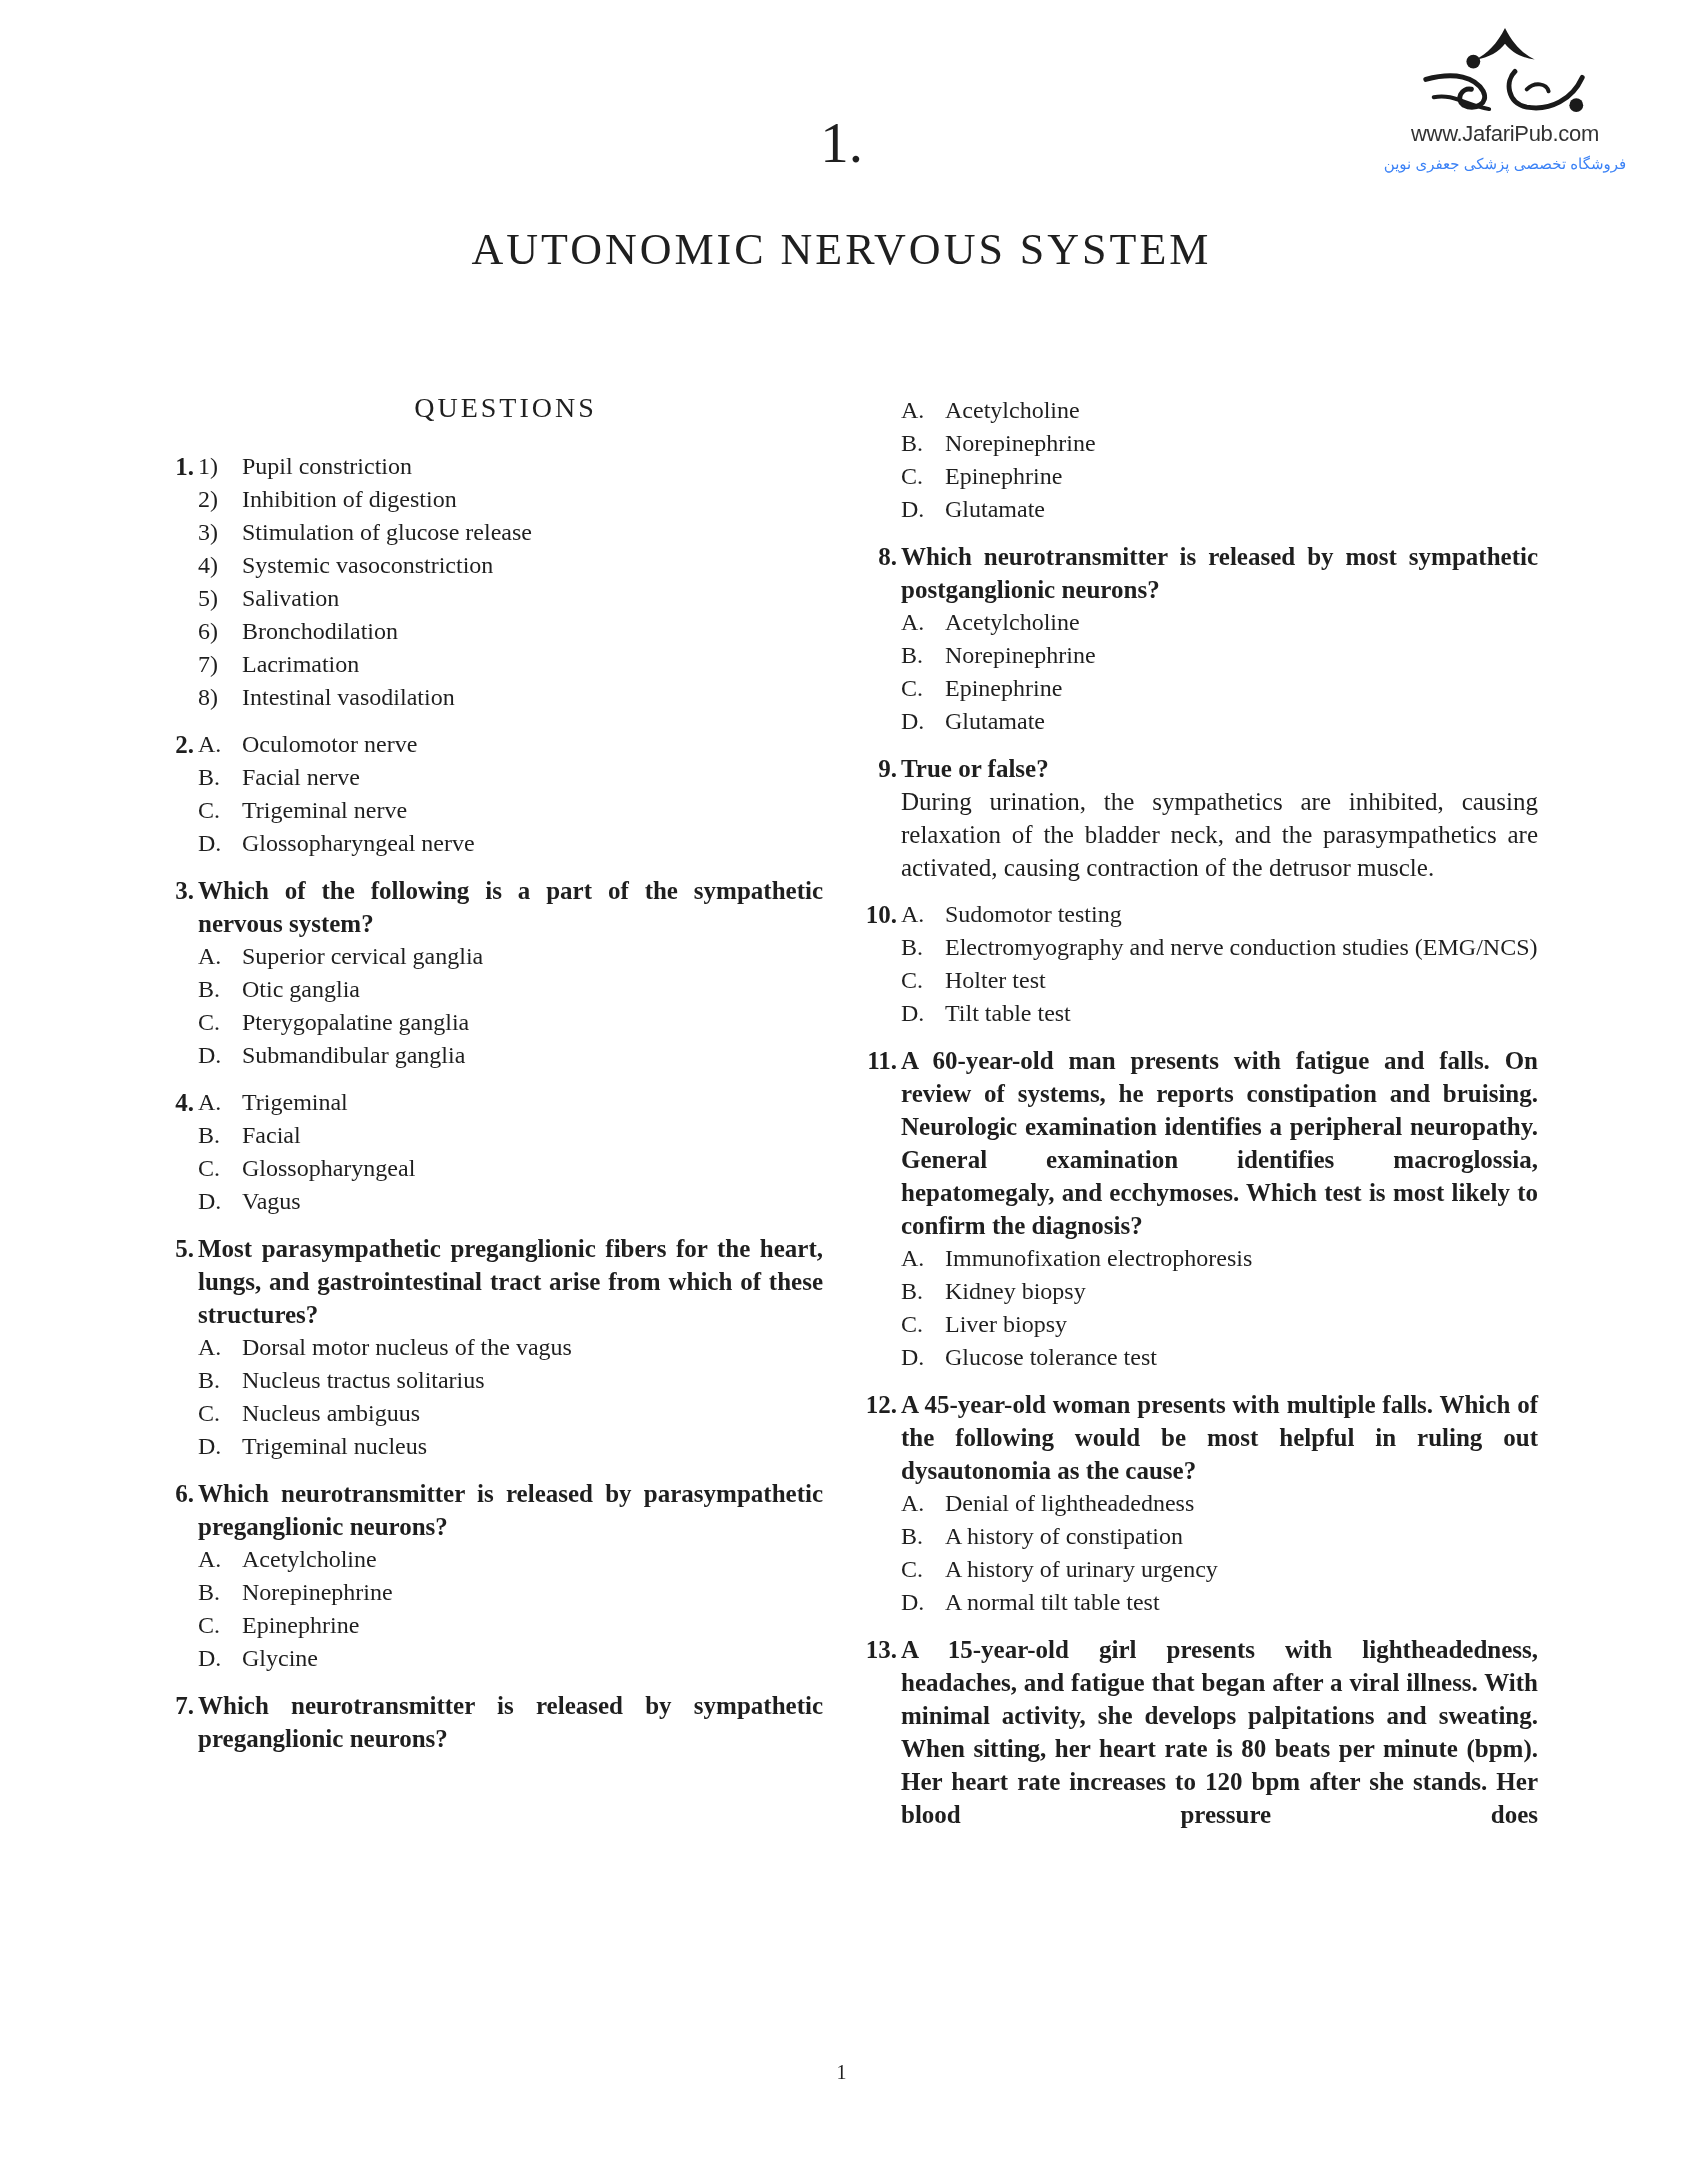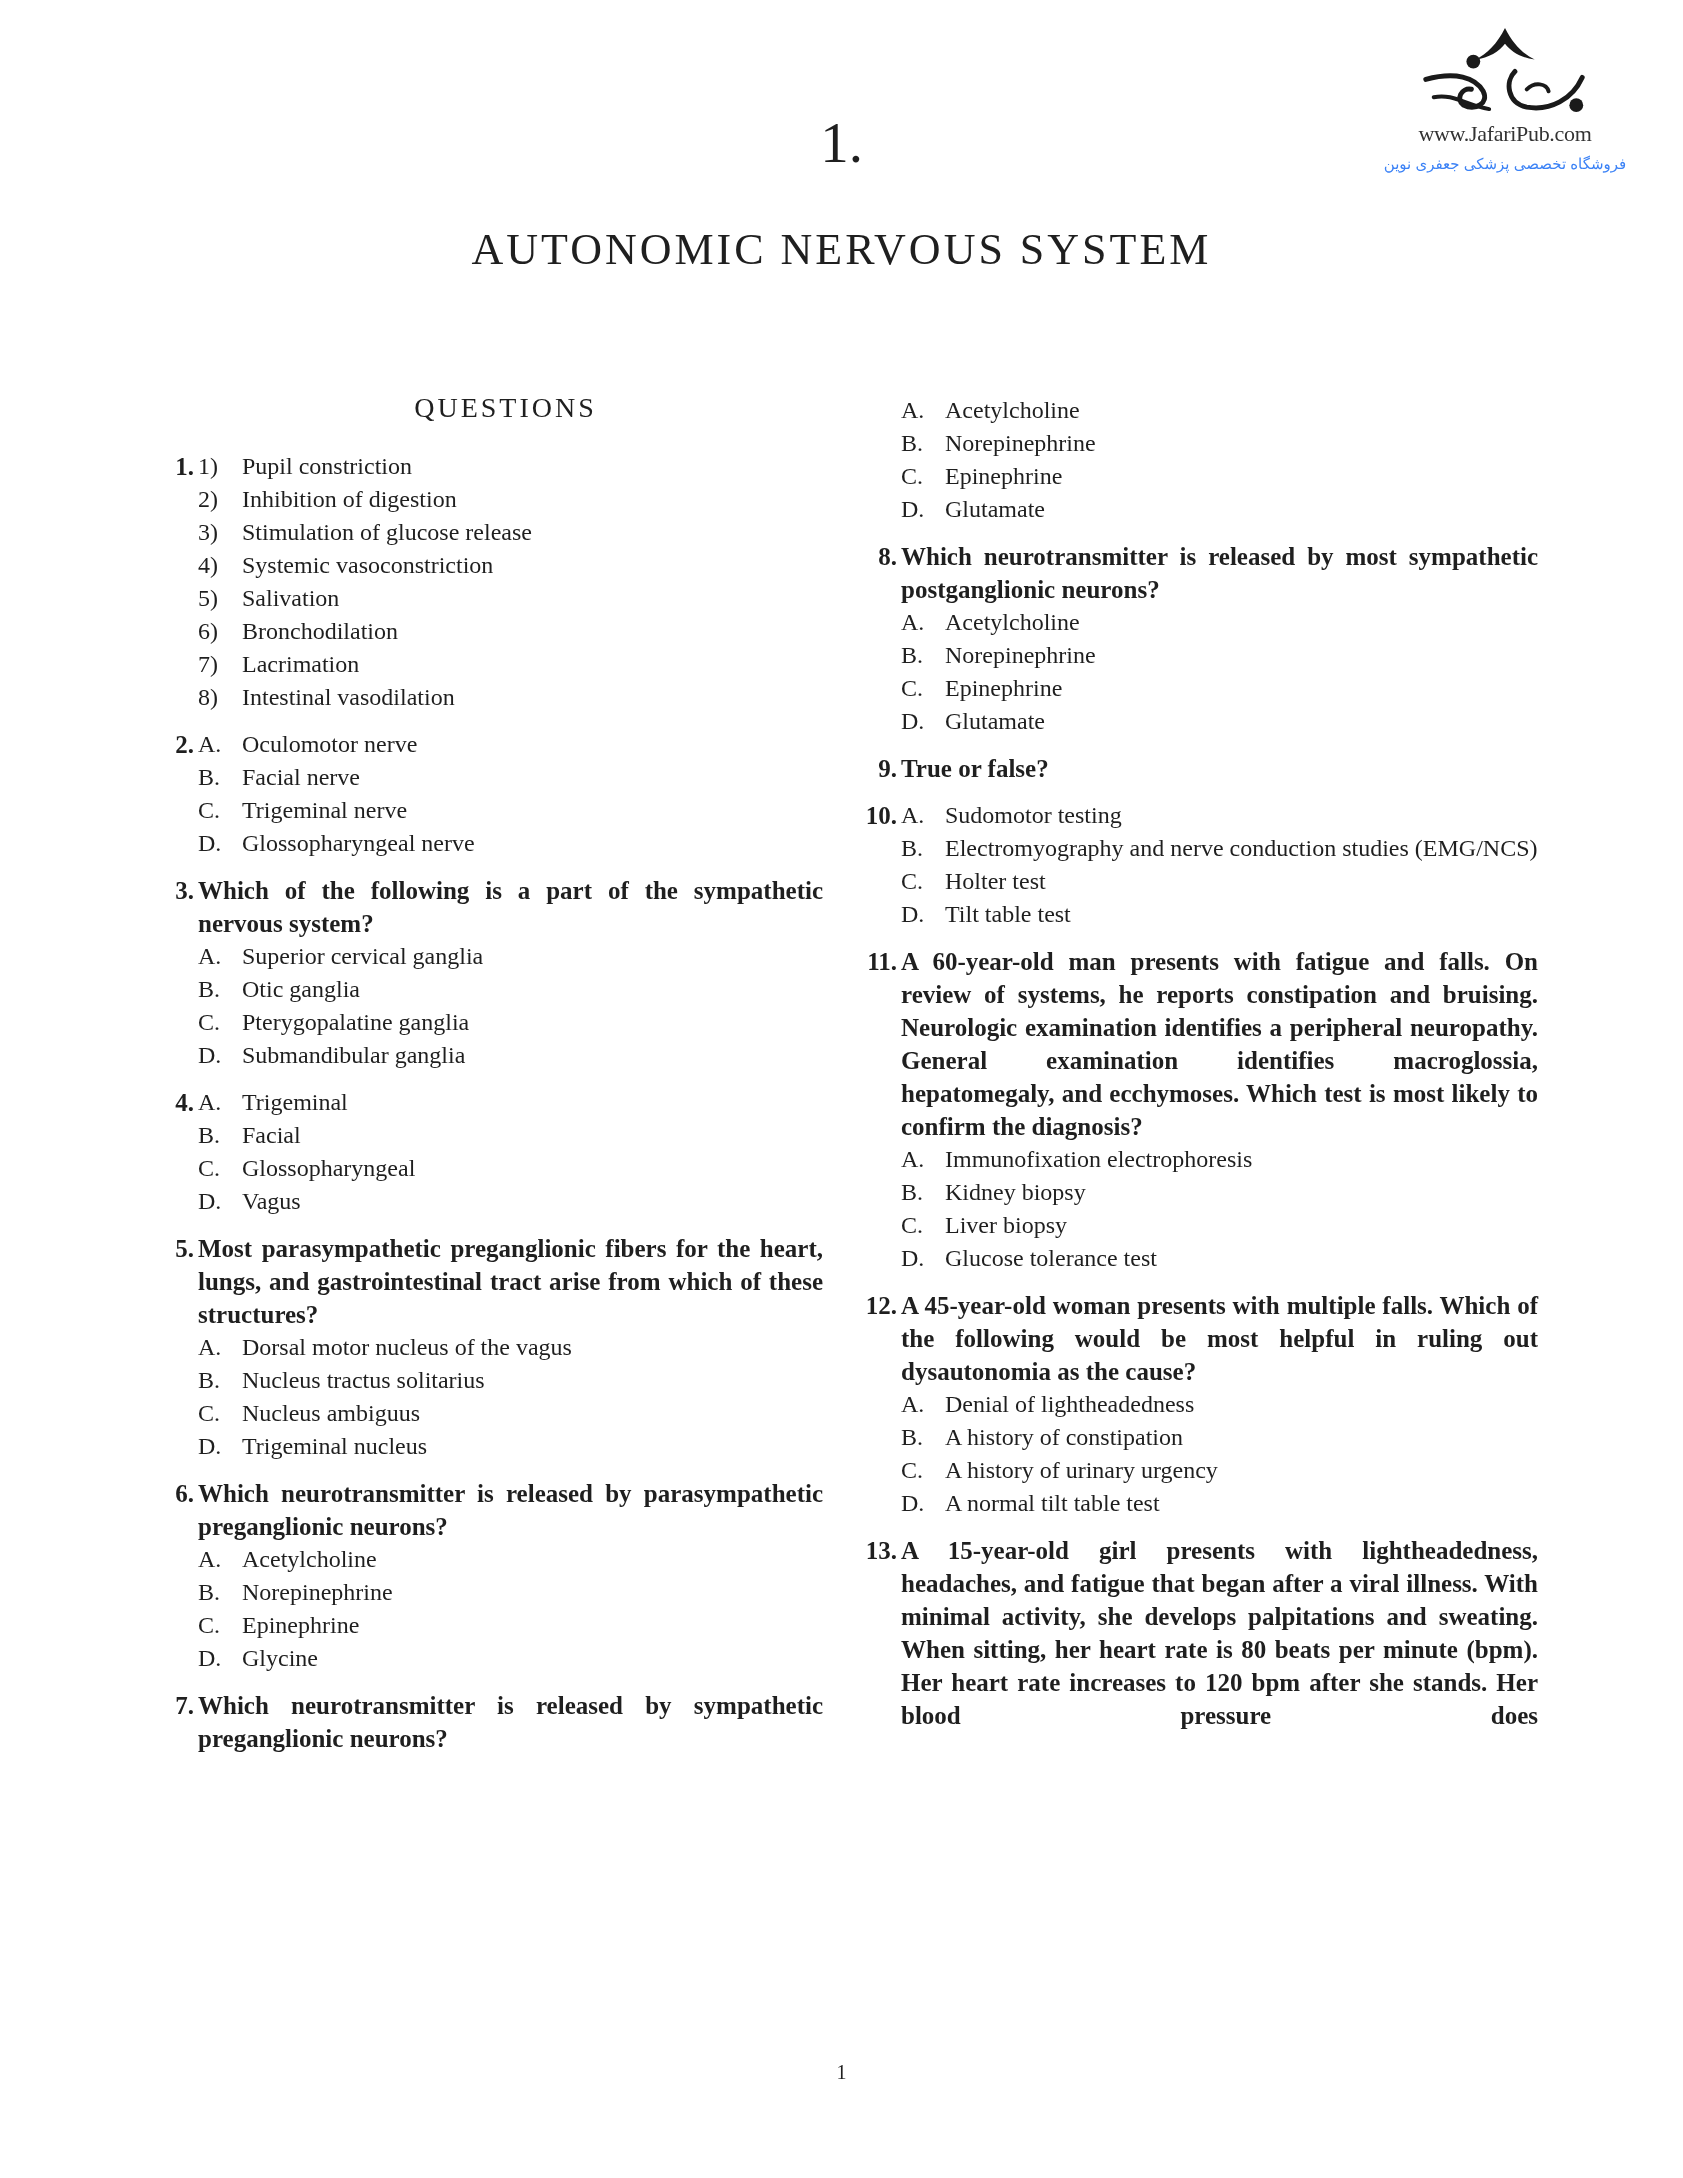--- a/index.html
+++ b/index.html
@@ -1,20 +1,20 @@
 <!DOCTYPE html>
 <html><head>
 <meta charset="utf-8">
 <style>
   html, body { margin: 0; padding: 0; background: #ffffff; }
   body { width: 1683px; height: 2178px; position: relative; overflow: hidden;
          font-family: "Liberation Serif", "DejaVu Serif", serif; color: #1f1f1f; }
   .logo { position: absolute; left: 1381px; top: 20px; width: 248px; height: 178px; text-align: center; }
   .logo svg { display: block; margin: 0 auto; }
-  .logo-url { font-family: Liberation Serif, serif; font-size: 22px; color: #333; margin-top: 2px; letter-spacing: -0.3px; }
+  .logo-url { font-family: Liberation Sans, sans-serif; font-size: 22px; color: #333; margin-top: 2px; letter-spacing: -0.3px; }
   .logo-fa { font-family: Liberation Sans, sans-serif; font-size: 15px; color: #3b82f6; margin-top: 8px; direction: rtl; }
   .chapter-num { position: absolute; left: 0; width: 1683px; top: 111px; text-align: center; font-size: 57px; line-height: 63px; }
   .chapter-title { position: absolute; left: 0; width: 1683px; top: 224px; text-align: center; font-size: 44px; letter-spacing: 3px; line-height: 51px; }
   .col { position: absolute; top: 388px; }
   .col.left { left: 158px; width: 665px; }
   .col.right { left: 851px; width: 687px; top: 394px; }
   .section-heading { text-align: center; font-size: 28px; letter-spacing: 3px; margin: 0 0 22px 0; padding-left: 30px; line-height: 40px; }
   .q { position: relative; padding-left: 40px; margin-bottom: 14px; }
   .col.right .q { padding-left: 50px; }
   .q-num { position: absolute; left: 0; top: 0; font-weight: bold; font-size: 25px; line-height: 33px; width: 36px; text-align: right; }
@@ -233,20 +233,21 @@
       </div>
     <div class="opt">
         <span class="opt-label">D.</span>
         <span class="opt-text">Glutamate</span>
       </div>
   </div>
 
   <div class="q">
     <div class="q-num">9.</div>
     <div class="q-text">True or false?</div>
+    <div class="q-body">During urination, the sympathetics are inhibited, causing relaxation of the bladder neck, and the parasympathetics are activated, causing contraction of the detrusor muscle.</div>
   </div>
 
   <div class="q">
     <div class="q-num">10.</div>
     <div class="opt">
         <span class="opt-label">A.</span>
         <span class="opt-text">Sudomotor testing</span>
       </div>
     <div class="opt">
         <span class="opt-label">B.</span>

